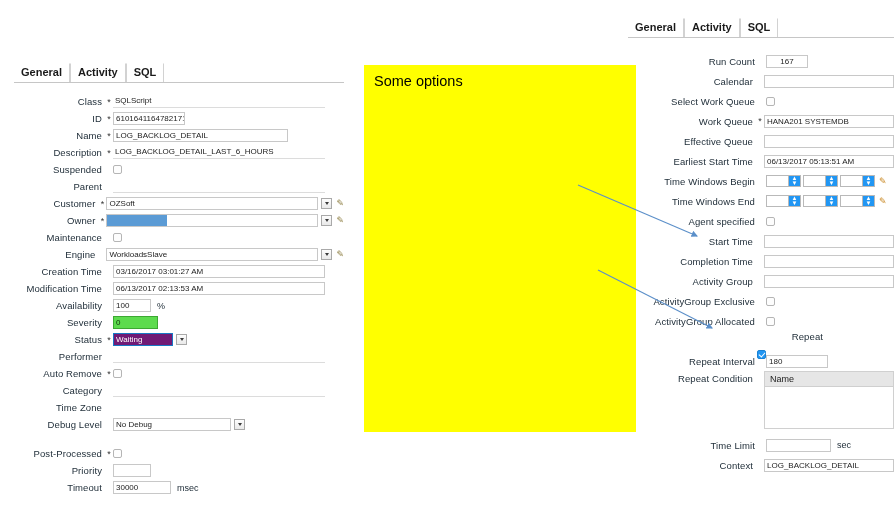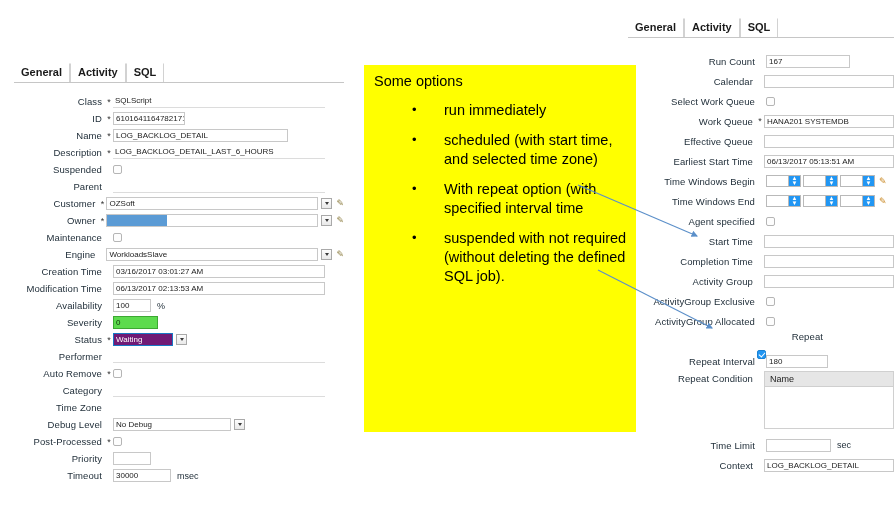--- a/index.html
+++ b/index.html
@@ -379,21 +379,21 @@
       <div class="row" style="height: 17px;">
         <div class="lbl" style="width: 88px;">Debug Level</div>
         <div class="star"></div>
         <div class="ctrl">
           <div class="inp" style="width: 118px;">No Debug</div>
           <div class="ddbtn">
             <i></i>
           </div>
         </div>
       </div>
-      <div class="row" style="height: 17px;">
+      <div class="row" style="height: 17px; margin-top: 12px;">
         <div class="lbl" style="width: 88px;">Post-Processed</div>
         <div class="star">*</div>
         <div class="ctrl">
           <div class="chk"></div>
         </div>
       </div>
       <div class="row" style="height: 17px;">
         <div class="lbl" style="width: 88px;">Priority</div>
         <div class="star"></div>
         <div class="ctrl">
@@ -416,21 +416,21 @@
     <div class="tab first">General</div>
     <div class="tab active">Activity</div>
     <div class="tab">SQL</div>
     <div class="tabfill"></div>
   </div>
   <div id="right-fields" style="margin-top:13px;">
       <div class="row" style="height: 20px;">
         <div class="lbl" style="width: 127px;">Run Count</div>
         <div class="star"></div>
         <div class="ctrl">
-          <div class="inp" style="width: 84px;">167</div>
+          <div class="inp" style="width: 42px; text-align: center;">167</div>
         </div>
       </div>
       <div class="row" style="height: 20px;">
         <div class="lbl" style="width: 127px;">Calendar</div>
         <div class="star"></div>
         <div class="ctrl">
           <div class="inp" style="width: 130px;"></div>
         </div>
       </div>
       <div class="row" style="height: 20px;">
@@ -595,26 +595,20 @@
         <div class="star"></div>
         <div class="ctrl">
           <div class="inp" style="width: 130px;">LOG_BACKLOG_DETAIL</div>
         </div>
       </div>
     </div>
 </div>
 
 <div id="callout" style="left:364px; top:65px; width:272px; height:367px;">
   <div class="ctitle">Some options</div>
-  <ul>
-    <li>run immediately</li>
-    <li>scheduled (with start time, and selected time zone)</li>
-    <li>With repeat option (with specified interval time</li>
-    <li>suspended with not required (without deleting the defined SQL job).</li>
-  </ul>
 </div>
 
 <svg class="arrows" id="arrow-layer">
     <defs>
       <marker id="ah" markerWidth="7" markerHeight="7" refX="5" refY="3" orient="auto">
         <path d="M0,0 L6,3 L0,6 z" fill="#5b8fc9"></path>
       </marker>
     </defs>
     <line x1="578" y1="185" x2="697" y2="236" stroke="#5b8fc9" stroke-width="1.1" marker-end="url(#ah)"></line>
     <line x1="598" y1="270" x2="712" y2="328" stroke="#5b8fc9" stroke-width="1.1" marker-end="url(#ah)"></line>

